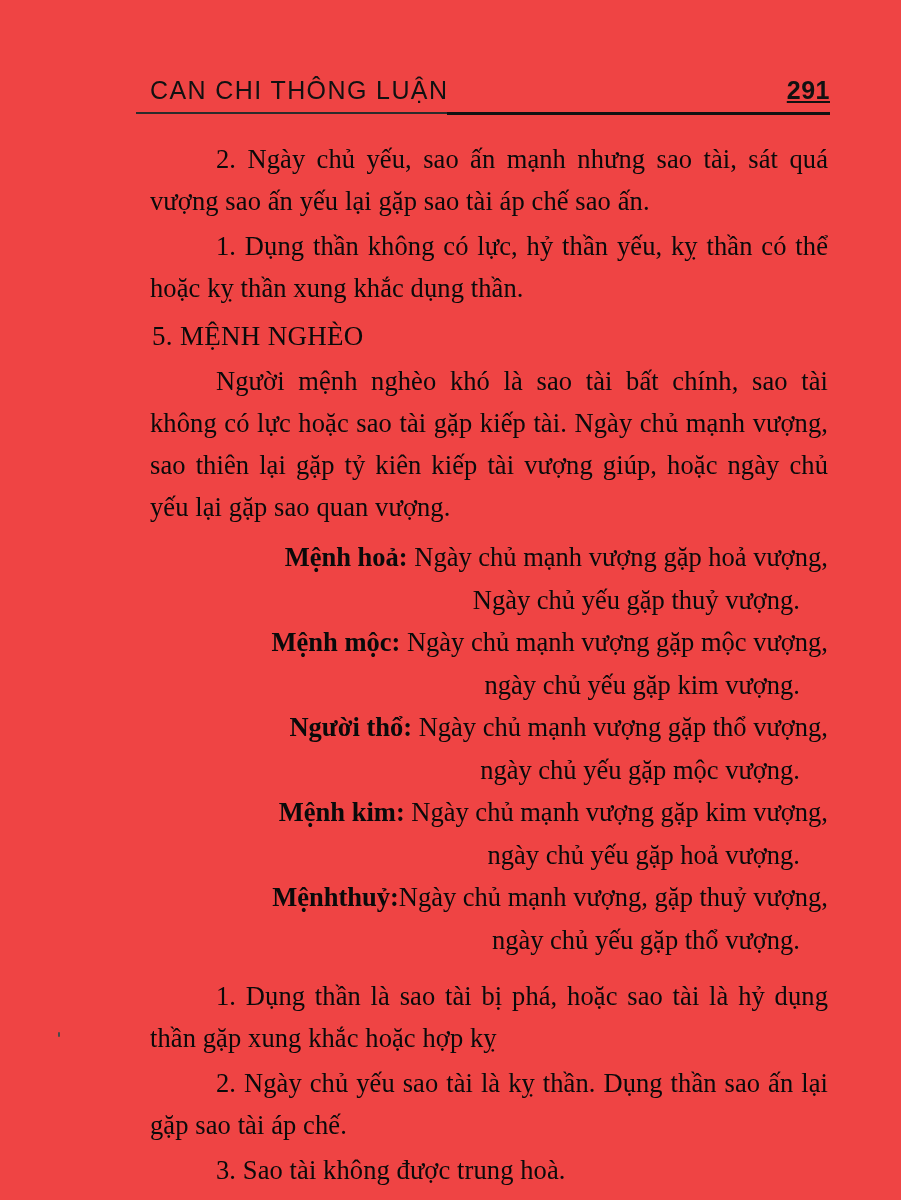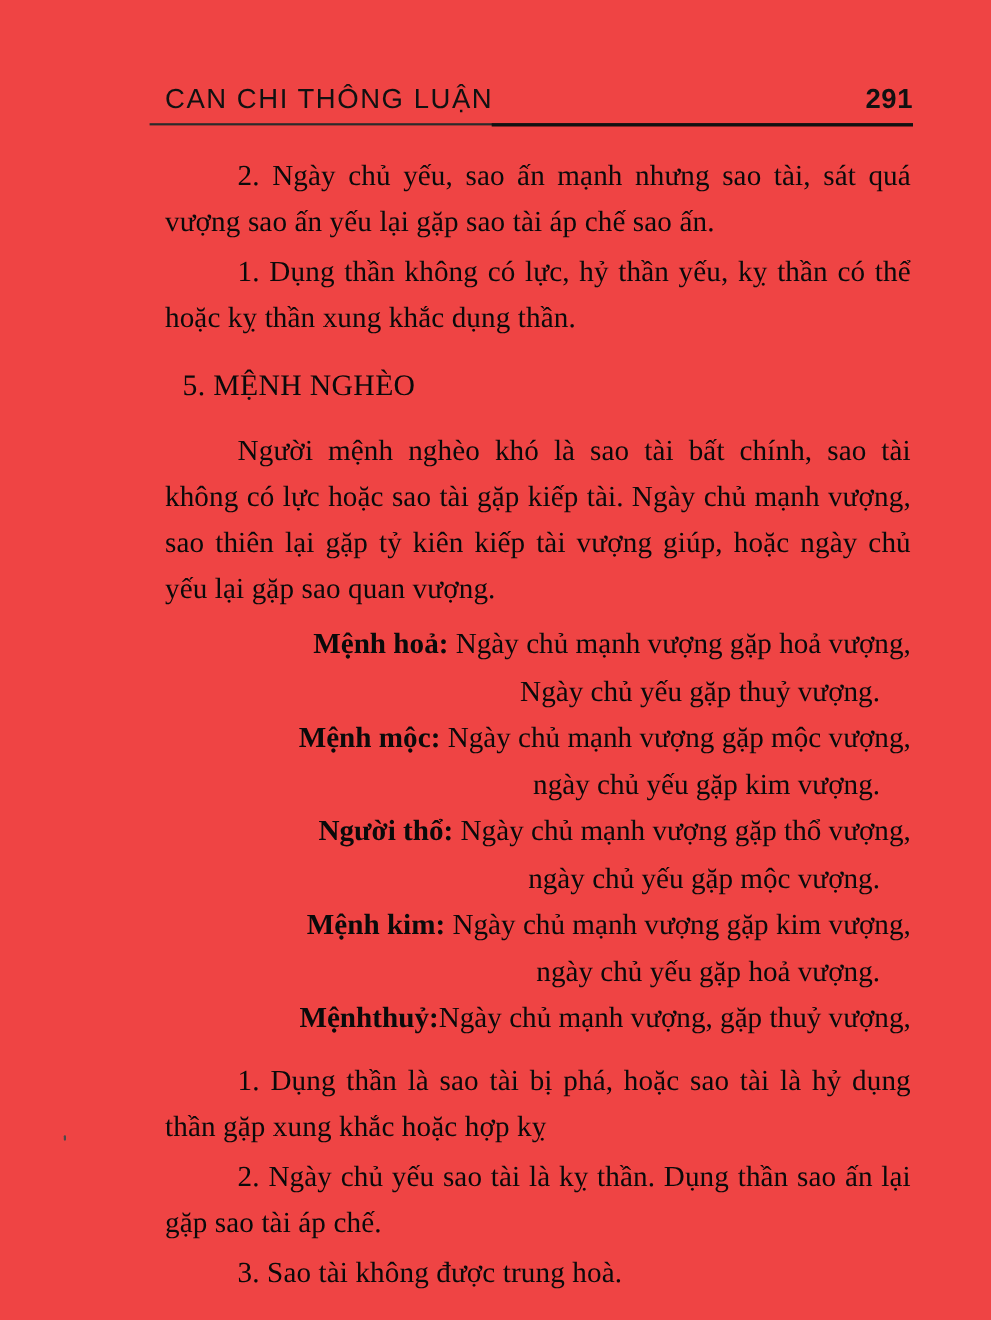--- a/index.html
+++ b/index.html
@@ -33,20 +33,21 @@
     font-weight: 400;
     letter-spacing: 1.4px;
     color: #111;
   }
   .header-folio {
     font-family: "Liberation Sans", "DejaVu Sans", sans-serif;
     font-size: 25px;
     font-weight: 700;
     letter-spacing: 0.5px;
     color: #111;
+    text-decoration: underline;
   }
   .header-rule {
     position: absolute;
     left: 136px;
     top: 112px;
     width: 694px;
     height: 2px;
     background: #2b2b2b;
   }
   .header-rule-heavy {
@@ -72,21 +73,21 @@
     line-height: 42px;
     text-align: justify;
     text-indent: 66px;
     letter-spacing: 0.1px;
   }
   p.para.bold {
     font-weight: 400;
   }
 
   h2.section-heading {
-    margin: 16px;
+    margin: 2px;
     font-size: 27px;
     line-height: 44px;
     font-weight: 400;
     text-indent: 0;
     letter-spacing: 0.3px;
   }
 
   .spacer-sm { height: 3px; }
   .spacer-md { height: 8px; }
 
@@ -178,20 +179,21 @@
         <span class="menh-line-sub">ngày chủ yếu gặp mộc vượng.</span>
       </div>
 
       <div class="menh-item">
         <span class="menh-line-main"><span class="menh-label">Mệnh kim:</span><span class="menh-rest"> Ngày chủ mạnh vượng gặp kim vượng,</span></span>
         <span class="menh-line-sub">ngày chủ yếu gặp hoả vượng.</span>
       </div>
 
       <div class="menh-item">
         <span class="menh-line-main"><span class="menh-label">Mệnhthuỷ:</span><span class="menh-rest">Ngày chủ mạnh vượng, gặp thuỷ vượng,</span></span>
+        <span class="menh-line-sub">ngày chủ yếu gặp thổ vượng.</span>
       </div>
 
     </div>
 
     <div class="tail-block">
       <p class="para bold">1. Dụng thần là sao tài bị phá, hoặc sao tài là hỷ dụng thần gặp xung khắc hoặc hợp kỵ</p>
 
       <div class="spacer-sm"></div>
 
       <p class="para bold">2. Ngày chủ yếu sao tài là kỵ thần. Dụng thần sao ấn lại gặp sao tài áp chế.</p>

